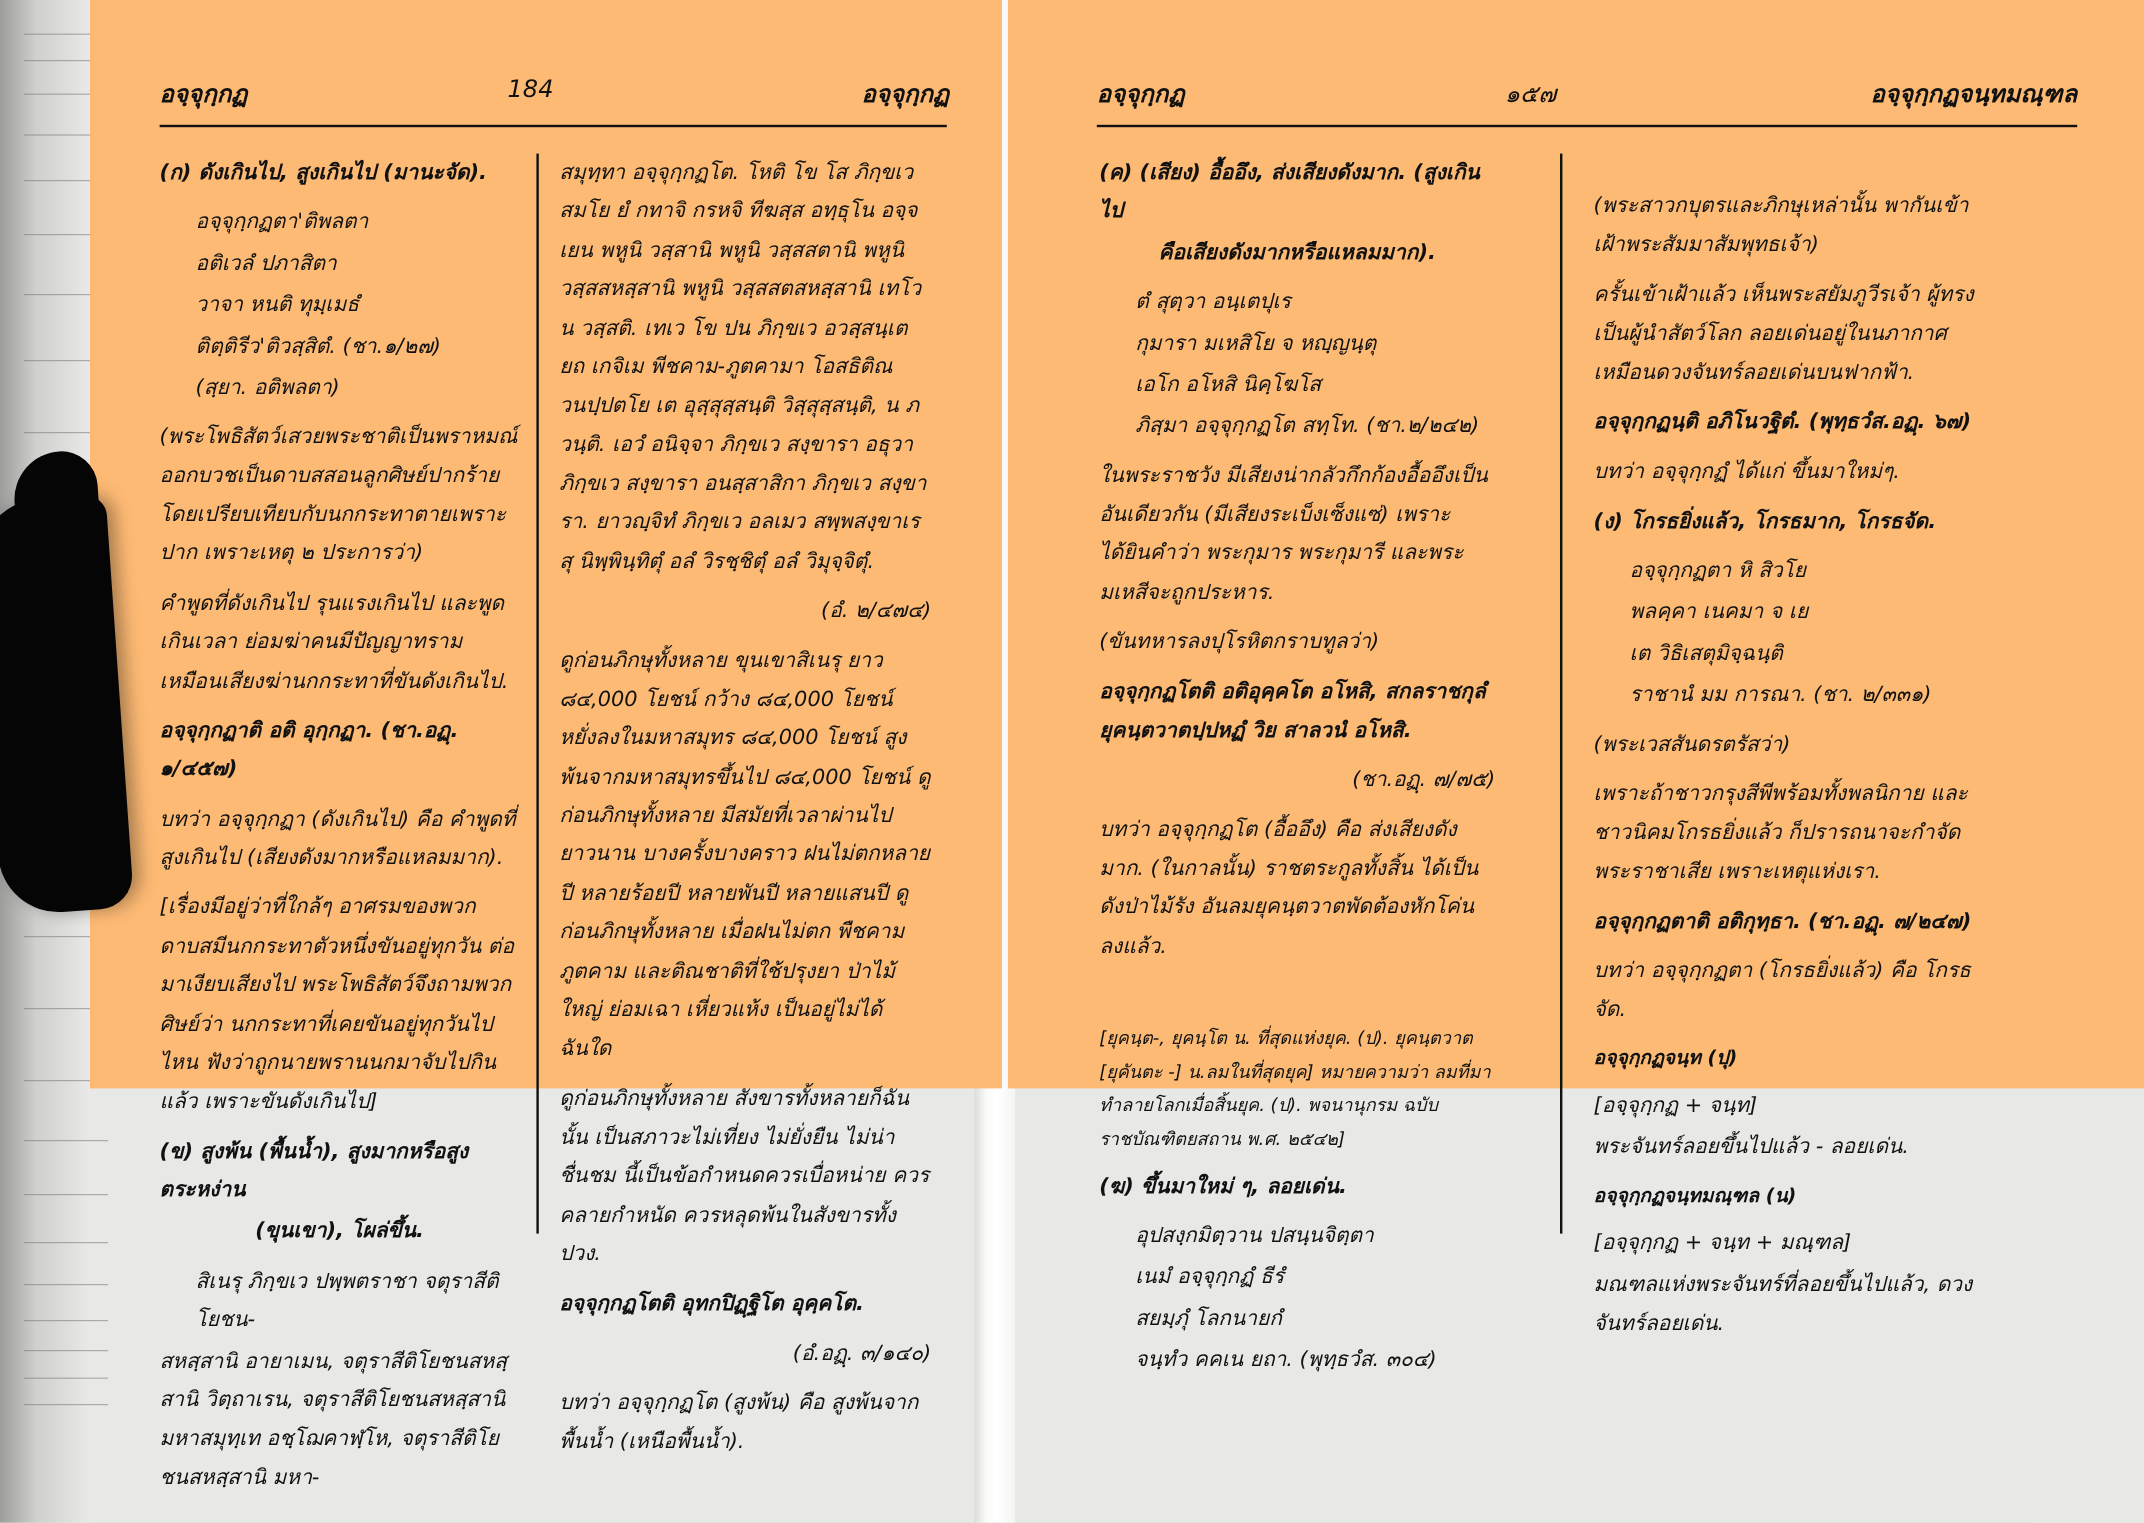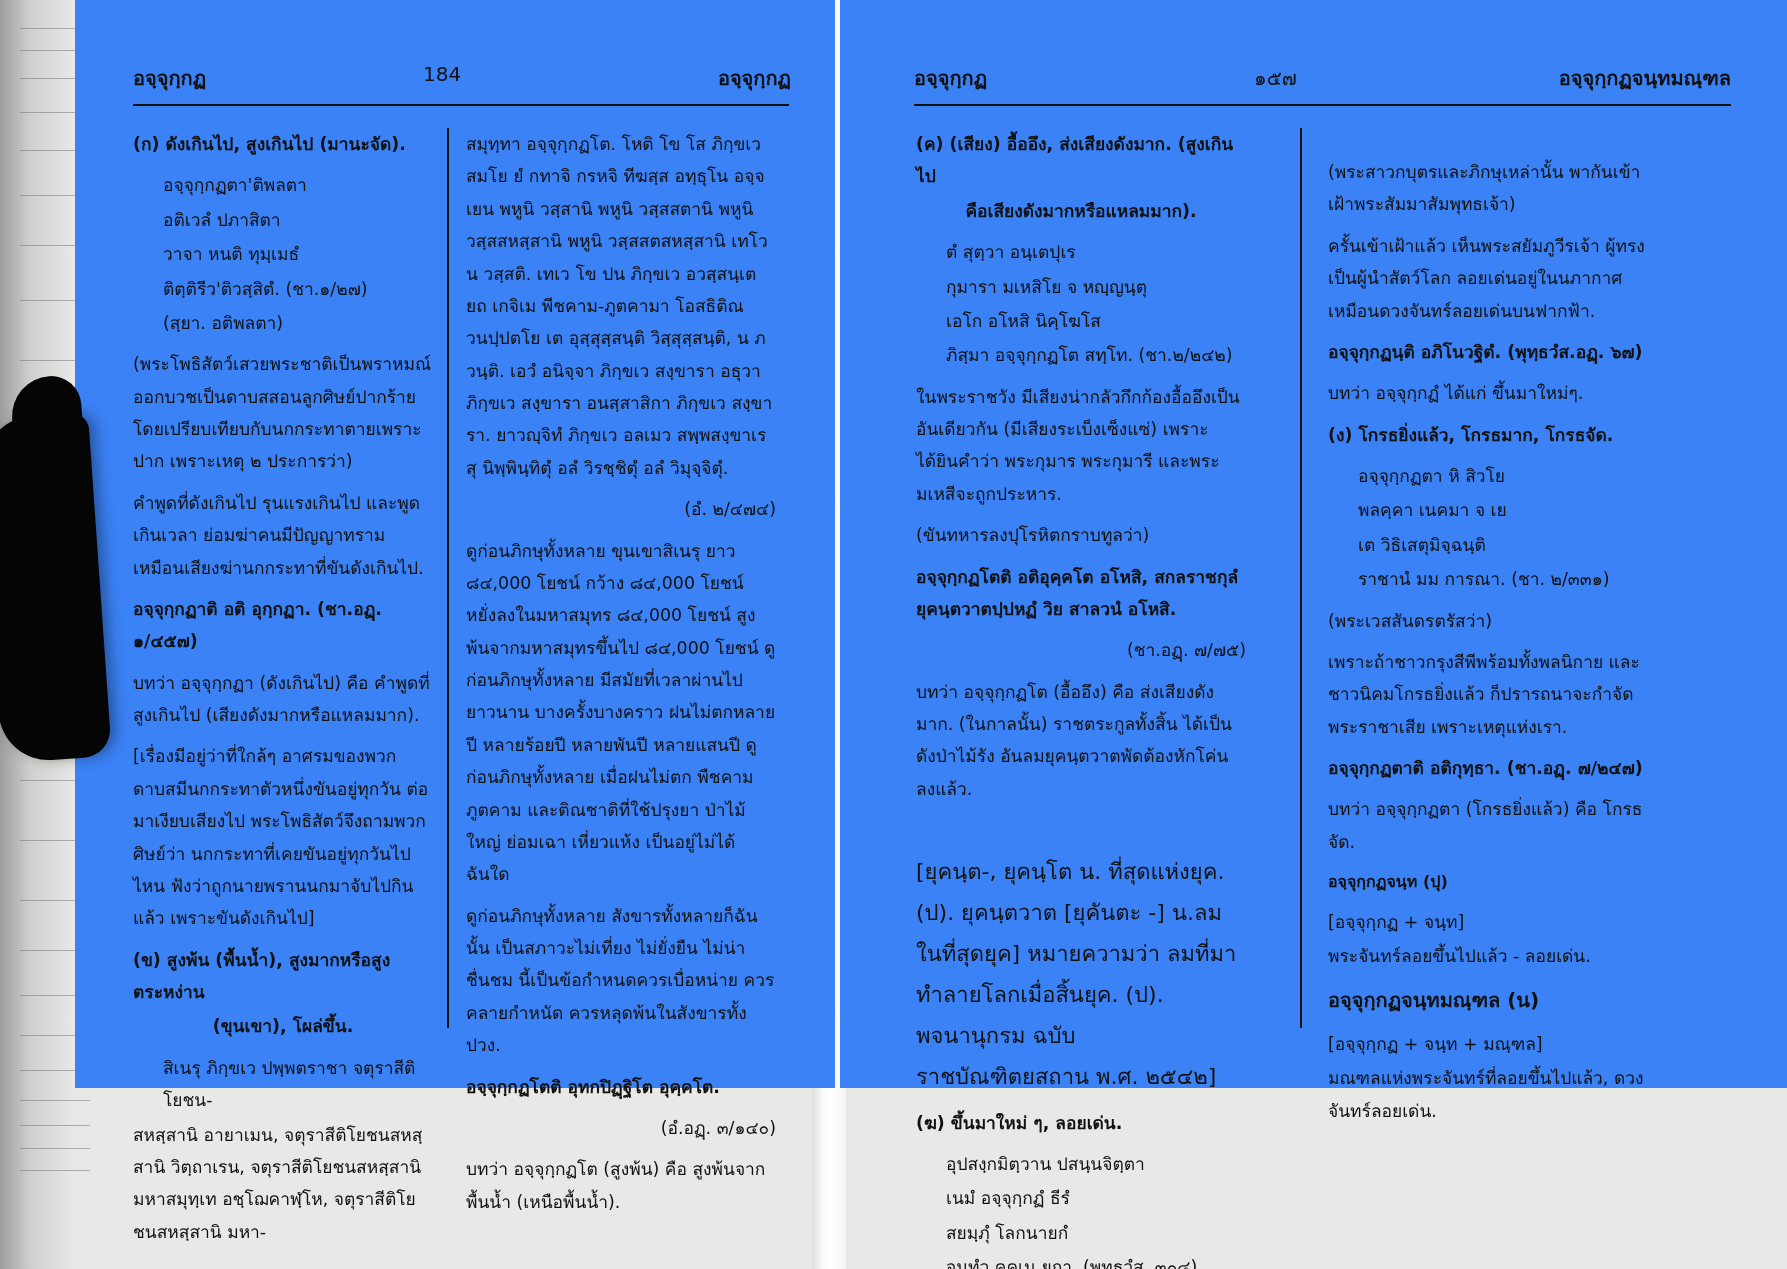--- a/index.html
+++ b/index.html
@@ -64,22 +64,23 @@
     position: absolute;
     left: 812px;
     top: 0;
     width: 34px;
     height: 1269px;
     background: linear-gradient(90deg, #dcdcda 0%, #fbfbf9 30%, #ffffff 55%, #f4f4f2 100%);
   }
   .page {
     position: absolute;
     top: 0;
-    background: #3b82f6;
-    height: 1088px;
+    background: #fdba74;
+    height: 907px;
+    font-style: italic;
   }
   .page-left  { left: 75px;  width: 760px; }
   .page-right { left: 840px; width: 947px; }
 
   .page-inner {
     position: absolute;
     inset: 0;
   }
   .header {
     position: absolute;
@@ -108,21 +109,21 @@
     position: absolute;
     width: 1.5px;
     background: #111;
   }
   .p { margin: 0 0 9px 0; }
   .p.tight { margin-bottom: 2px; }
   .ind { padding-left: 30px; }
   .b { font-weight: bold; }
   .right { text-align: right; }
   .center { text-align: center; }
-  .sm { font-size: 22px; margin-top: 47px; }
+  .sm { font-size: 15px; margin-top: 47px; }
 </style>
 </head>
 <body>
 
 <div class="scan">
 
   <div class="book-shadow-left"></div>
   <div class="edge-lines">
     <span style="top:8px"></span>
       <span style="top:30px"></span>
@@ -228,21 +229,21 @@
         <p class="p tight ind">พลคฺคา เนคมา จ เย</p>
         <p class="p tight ind">เต วิธิเสตุมิจฺฉนฺติ</p>
         <p class="p ind">ราชานํ มม การณา. (ชา. ๒/๓๓๑)</p>
         <p class="p">(พระเวสสันดรตรัสว่า)</p>
         <p class="p">เพราะถ้าชาวกรุงสีพีพร้อมทั้งพลนิกาย และชาวนิคมโกรธยิ่งแล้ว ก็ปรารถนาจะกำจัดพระราชาเสีย เพราะเหตุแห่งเรา.</p>
         <p class="p b">อจฺจุกฺกฏตาติ อติกุทฺธา. (ชา.อฏฺ. ๗/๒๔๗)</p>
         <p class="p">บทว่า อจฺจุกฺกฏตา (โกรธยิ่งแล้ว) คือ โกรธจัด.</p>
         <p class="p b" style="font-size:16px">อจฺจุกฺกฏจนฺท (ปุ)</p>
         <p class="p tight">[อจฺจุกฺกฏ + จนฺท]</p>
         <p class="p">พระจันทร์ลอยขึ้นไปแล้ว - ลอยเด่น.</p>
-        <p class="p b" style="font-size:20px">อจฺจุกฺกฏจนฺทมณฺฑล (น)</p>
+        <p class="p b" style="font-size:16px">อจฺจุกฺกฏจนฺทมณฺฑล (น)</p>
         <p class="p tight">[อจฺจุกฺกฏ + จนฺท + มณฺฑล]</p>
         <p class="p">มณฑลแห่งพระจันทร์ที่ลอยขึ้นไปแล้ว, ดวงจันทร์ลอยเด่น.</p>
       </div>
     </div>
   </div>
 
   <div class="thumb"></div>
 </div>
 
 </body></html>

